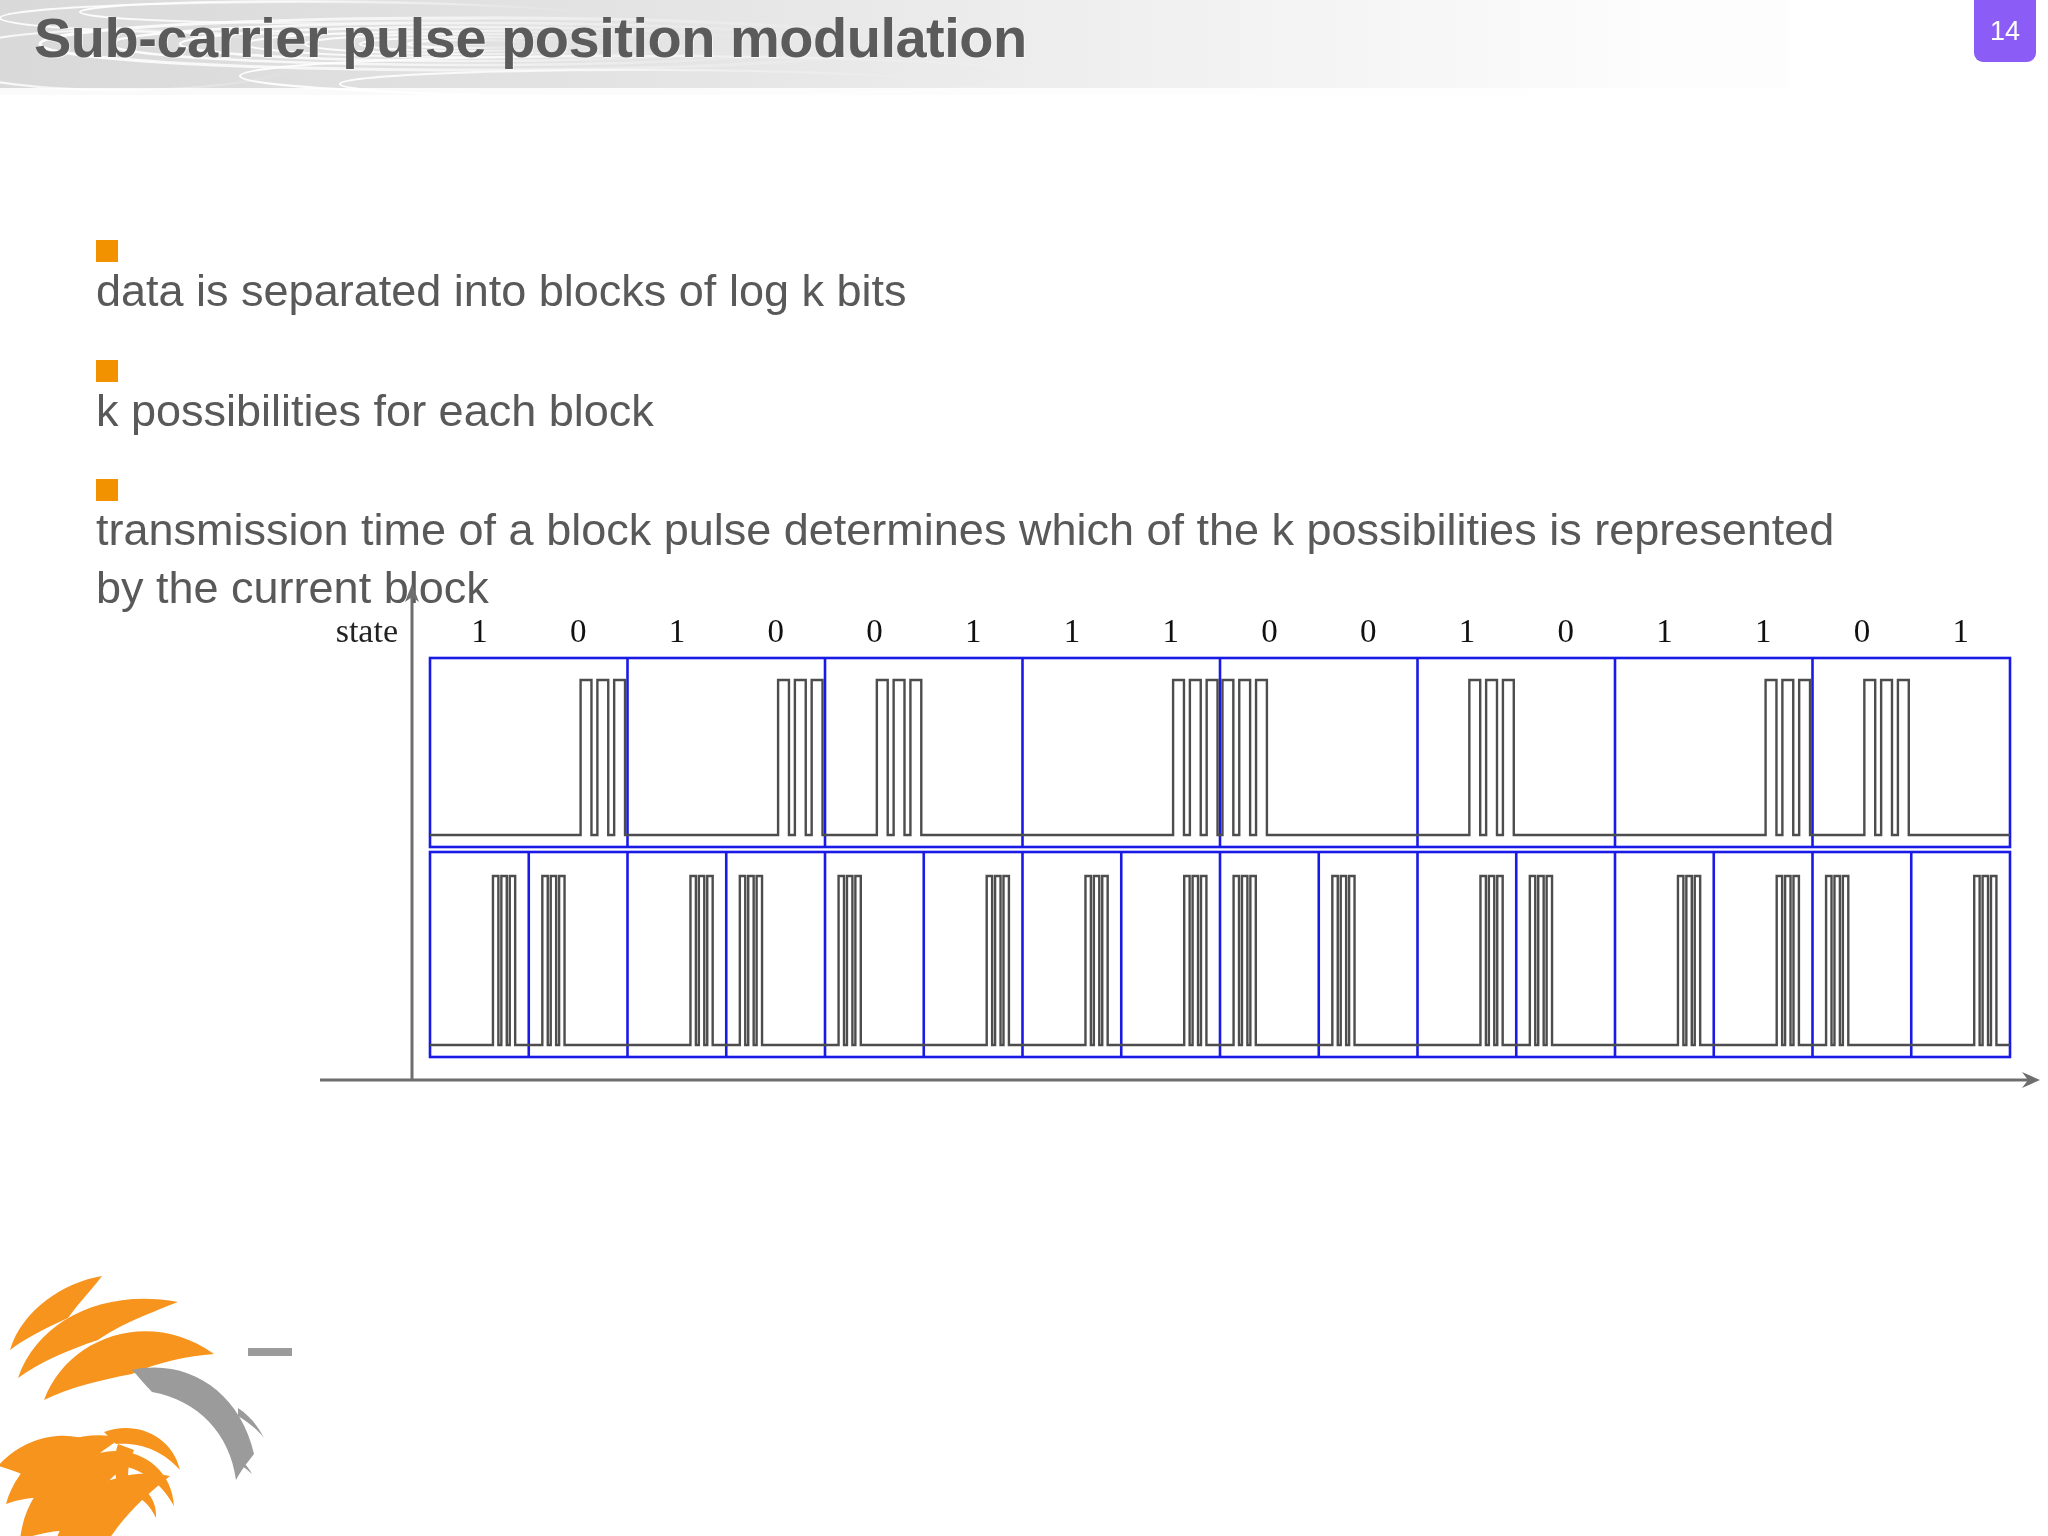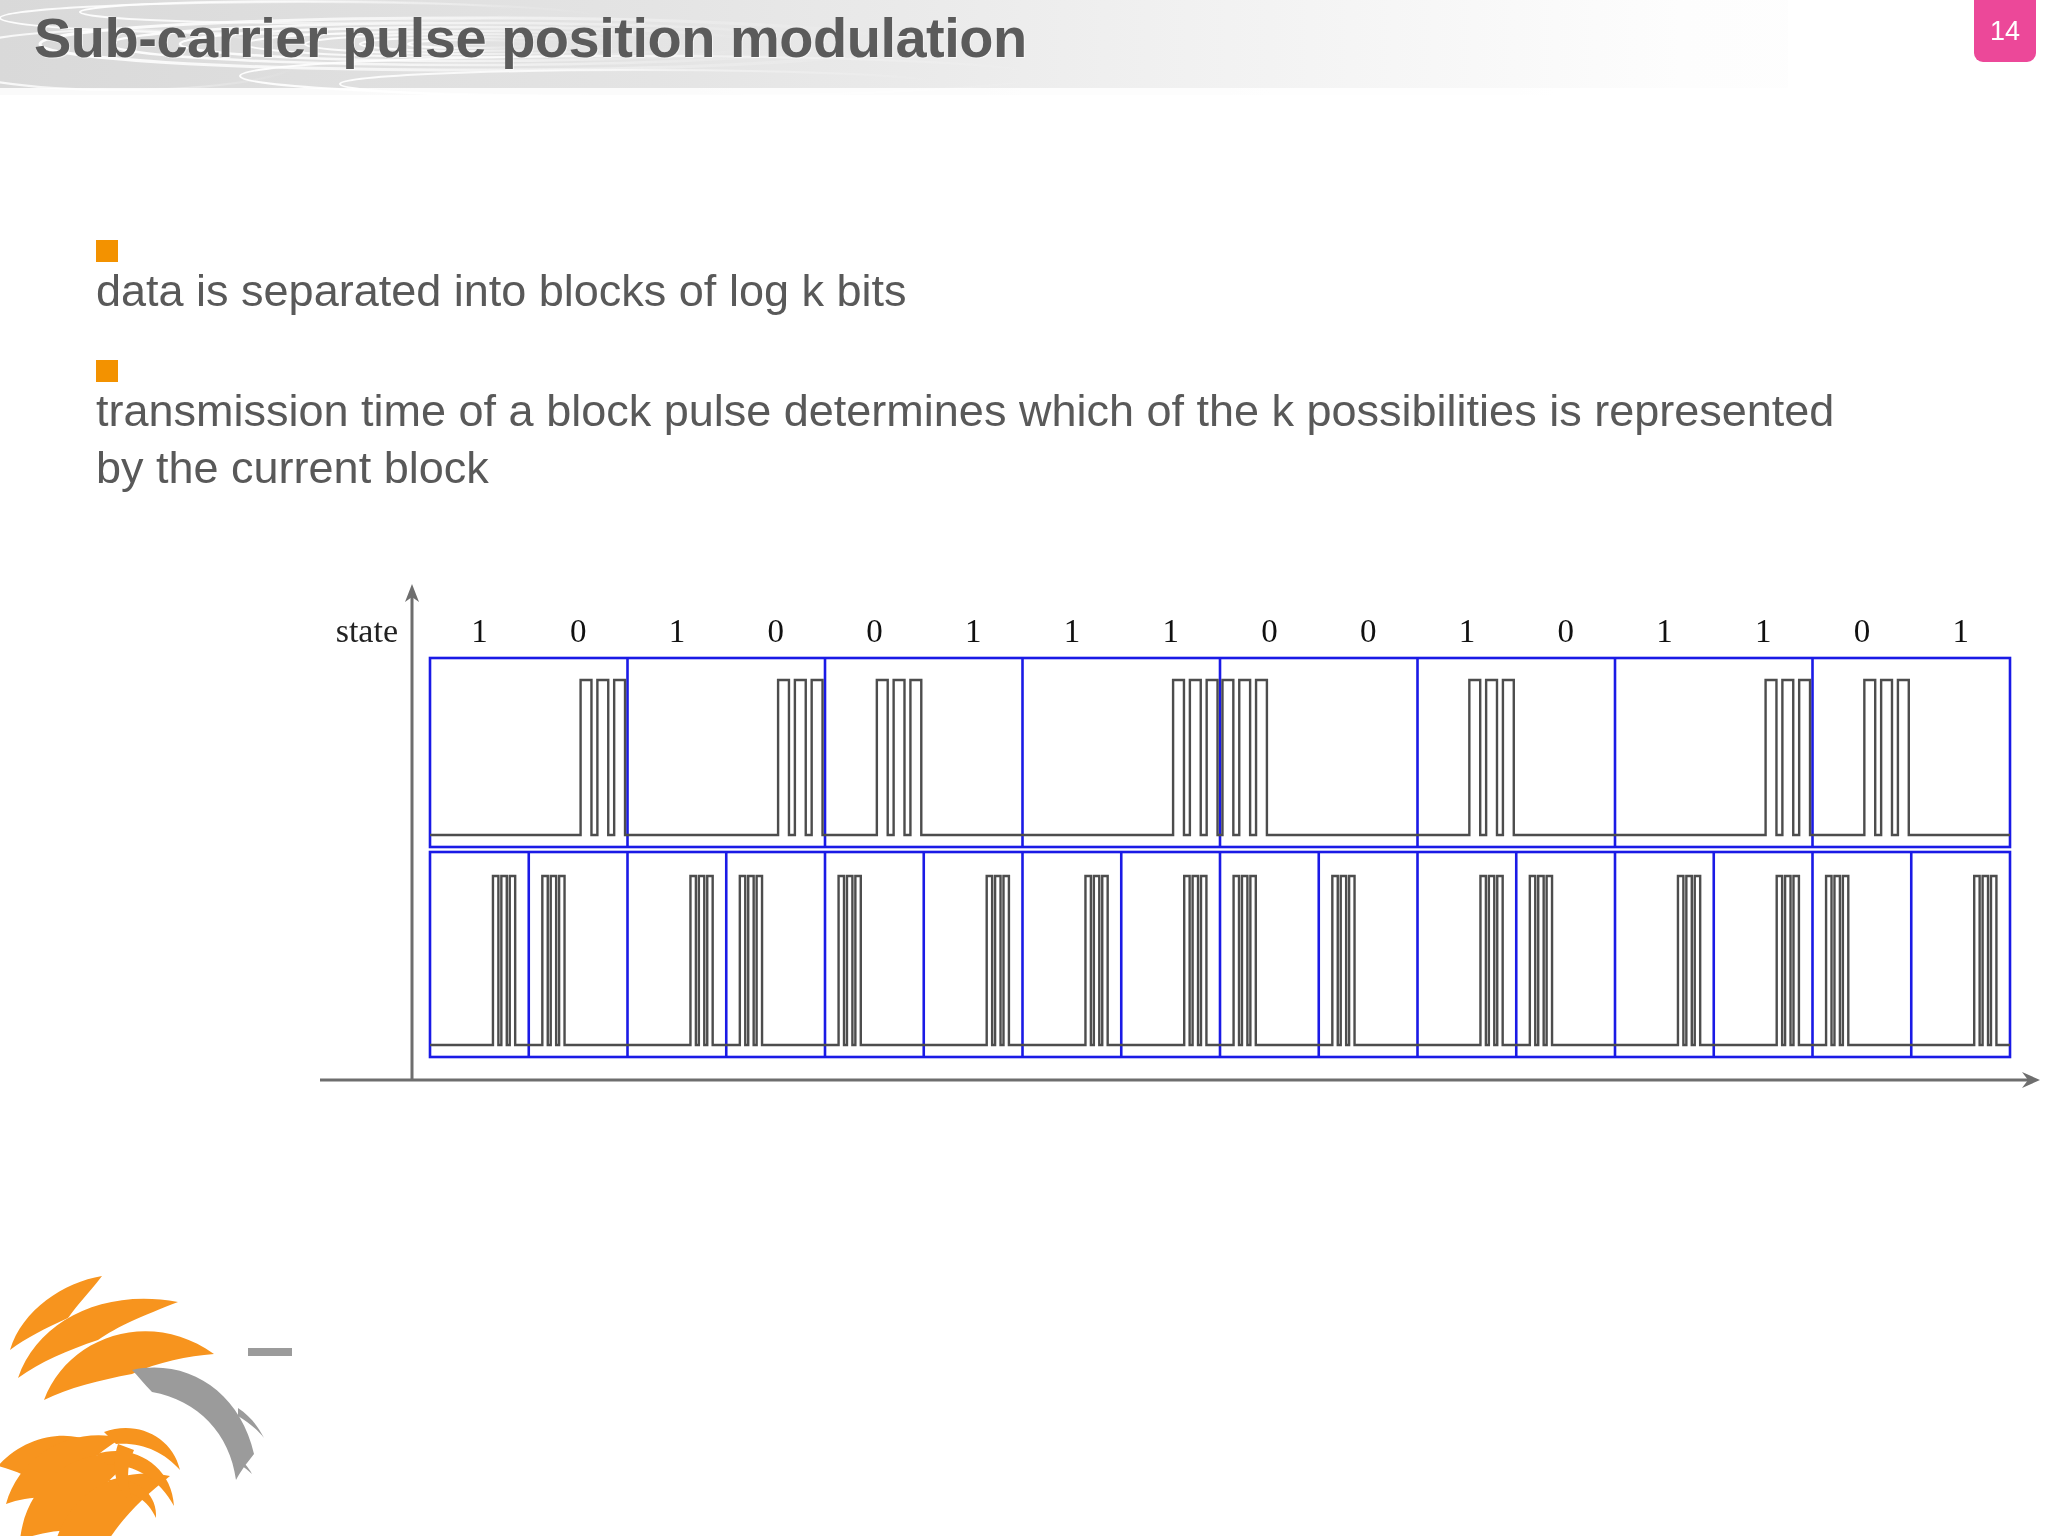--- a/index.html
+++ b/index.html
@@ -22,21 +22,21 @@
     font-size:56px;font-weight:bold;letter-spacing:-0.5px;
     color:#5b5b5b;
     text-shadow:1px 1px 0 rgba(255,255,255,.55);
     white-space:nowrap;
   }
 
   
   #page-badge{
     position:absolute;right:12px;top:0;
     width:62px;height:62px;
-    background:#ec4899;
+    background:#8b5cf6;
     border-bottom-left-radius:9px;border-bottom-right-radius:9px;
     color:#ffffff;font-size:27px;
     display:flex;align-items:center;justify-content:center;
   }
 
   
   #bullets{
     position:absolute;left:96px;top:222px;width:1880px;
   }
   .bullet-row{
@@ -107,20 +107,24 @@
   </svg>
   <div id="slide-title">Sub-carrier pulse position modulation</div>
 </div>
 
 <div id="page-badge">14</div>
 
 <div id="bullets">
   <div class="bullet-row">
     <span class="bullet-mark"></span>
     <span class="bullet-text">data is separated into blocks of log k bits</span>
+  </div>
+  <div class="bullet-row">
+    <span class="bullet-mark"></span>
+    <span class="bullet-text">k possibilities for each block</span>
   </div>
   <div class="bullet-row">
     <span class="bullet-mark"></span>
     <span class="bullet-text">transmission time of a block pulse determines which of the k possibilities is represented by the current block</span>
   </div>
 </div>
 
 <div id="figure">
   <svg id="ppm-svg" viewBox="0 0 1800 520" width="1800" height="520">
       <line x1="172" y1="500" x2="172" y2="10" stroke="#6E6E6E" stroke-width="3"></line>

